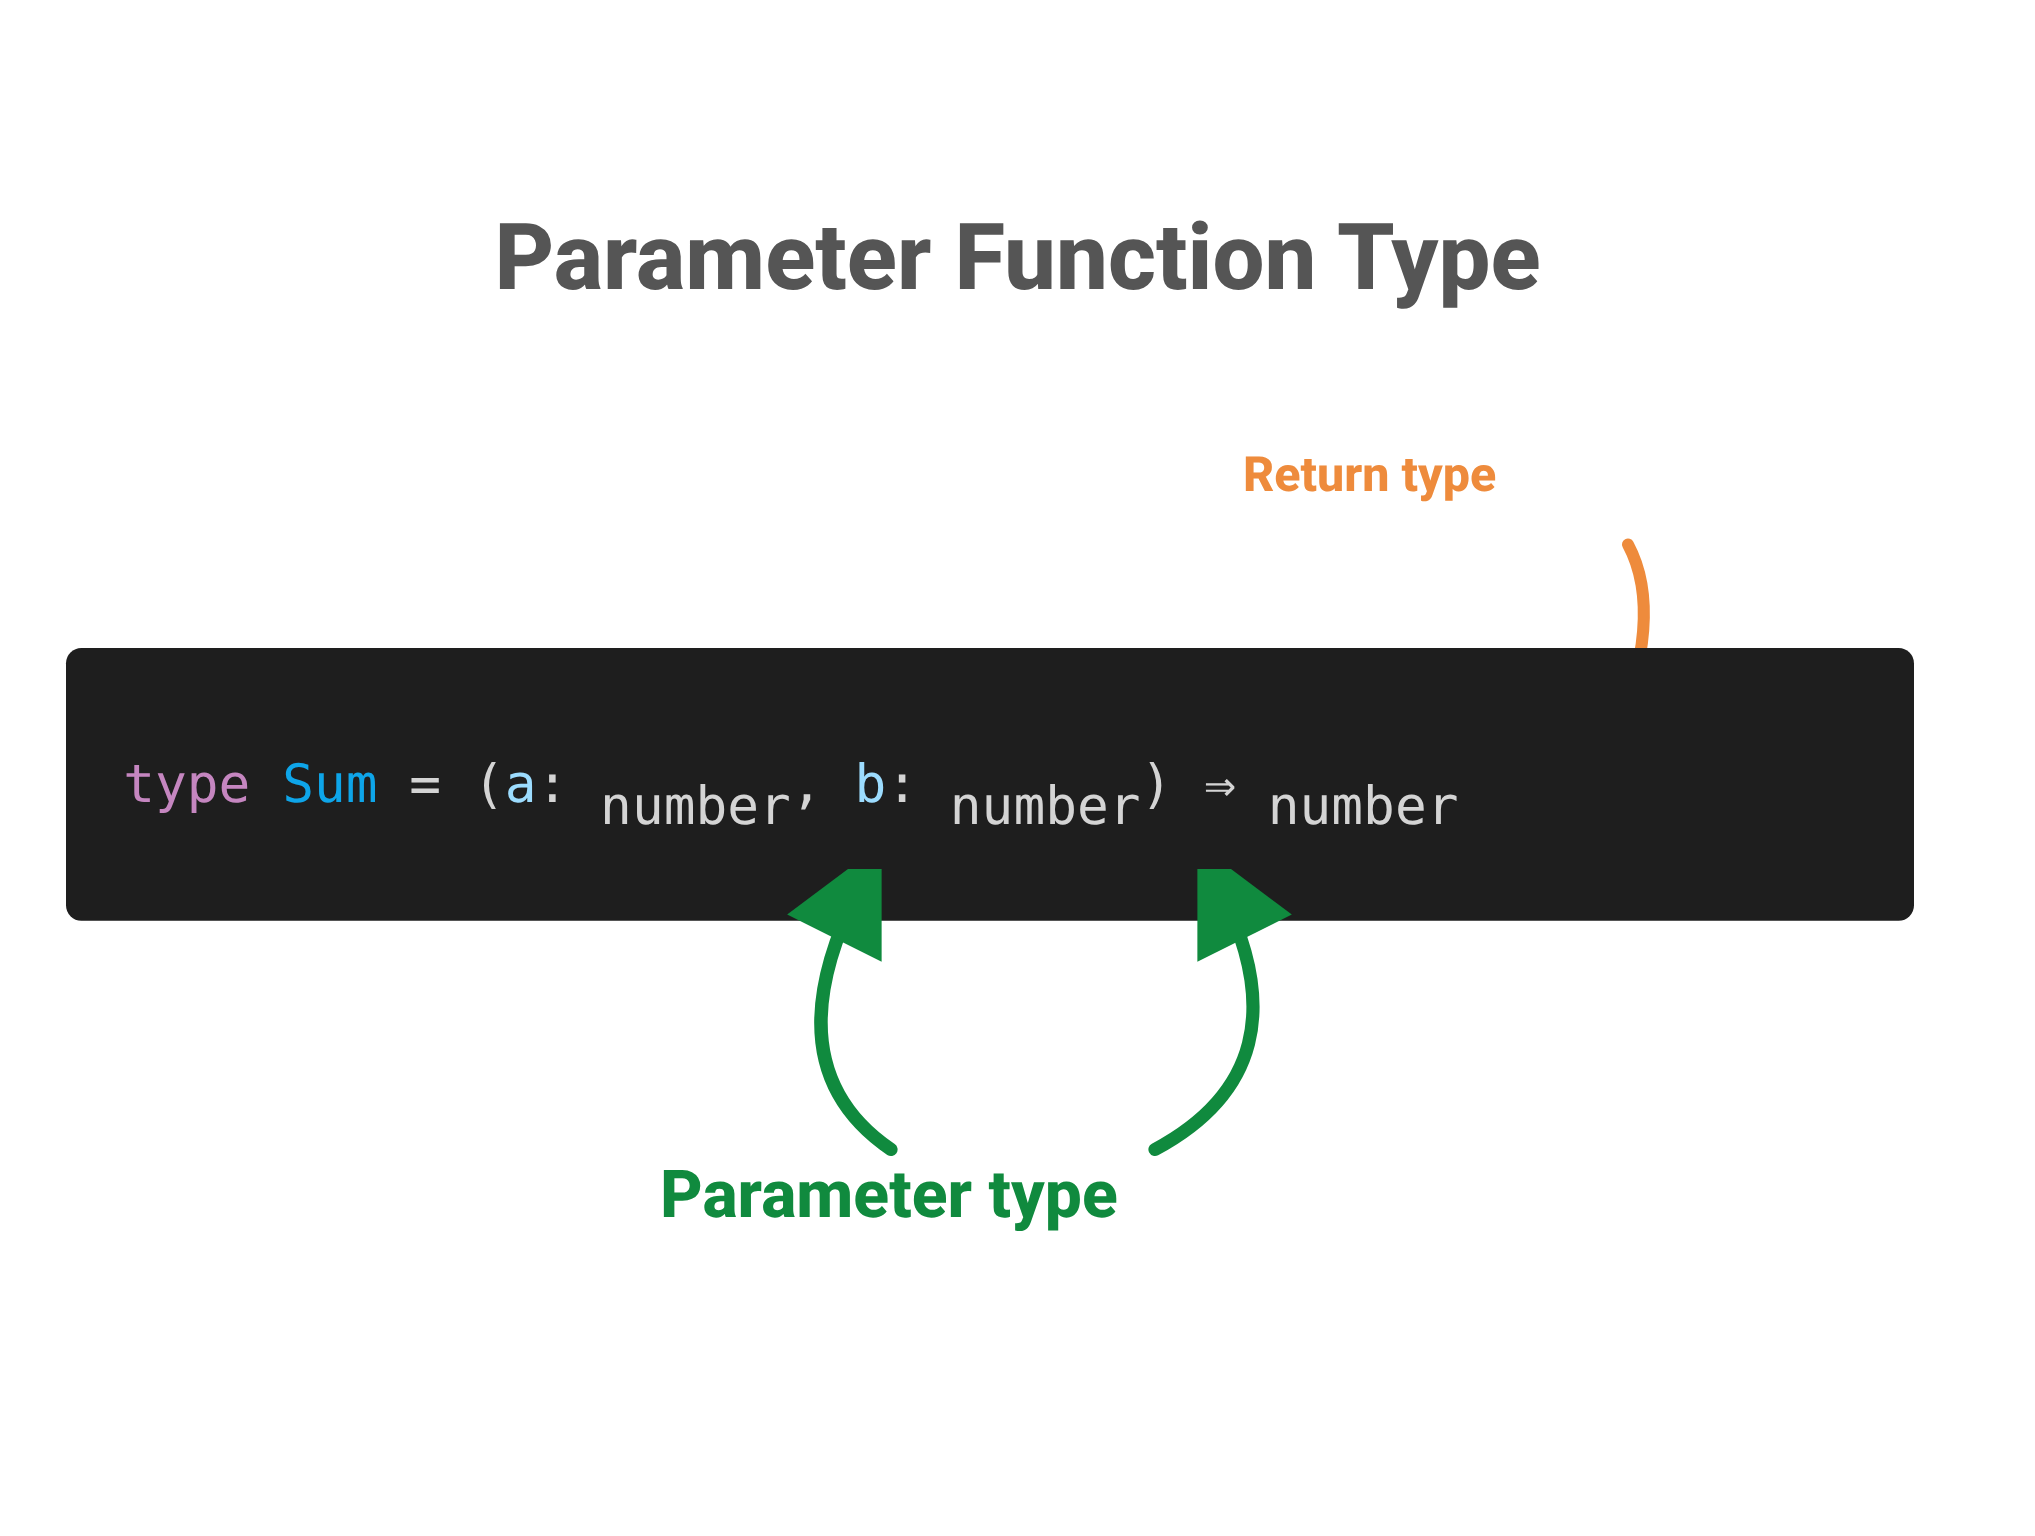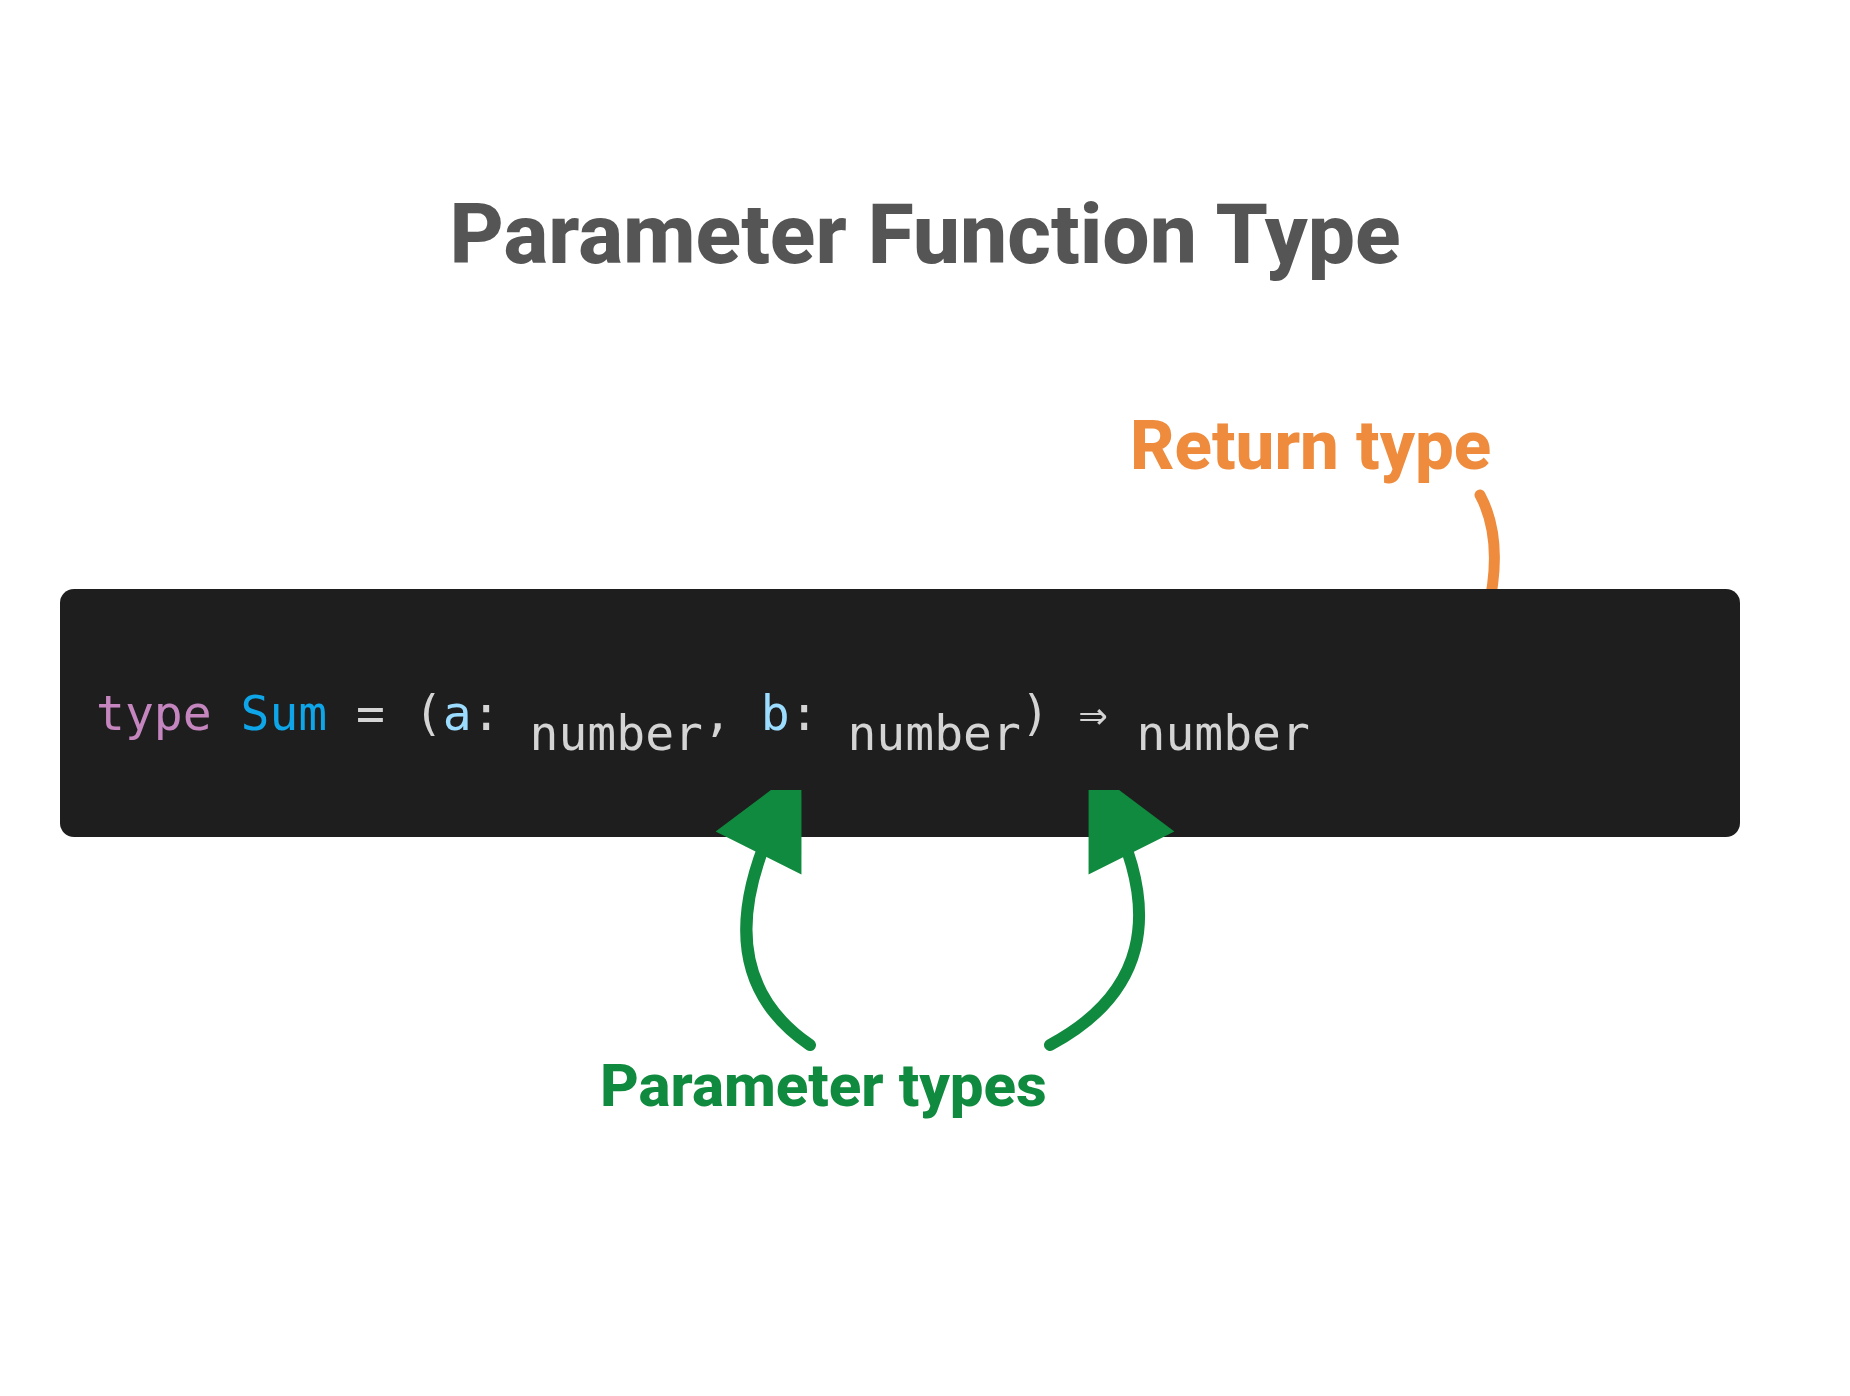--- a/index.html
+++ b/index.html
@@ -23,35 +23,35 @@
       transform: translateX(-50%);
       font-size: 84px;
       font-weight: 800;
       color: #555555;
       white-space: nowrap;
     }
     .return-label {
       position: absolute;
       top: 405px;
       left: 1130px;
-      font-size: 69px;
+      font-size: 44px;
       font-weight: 800;
       color: #EE8B3C;
     }
     .code-block {
       position: absolute;
       top: 589px;
       left: 60px;
       width: 1680px;
       height: 248px;
       background: #1e1e1e;
       border-radius: 14px;
       display: flex;
       align-items: center;
-      padding-left: 36px;
+      padding-left: 52px;
       font-family: 'Menlo', 'Monaco', 'Consolas', monospace;
       font-size: 48px;
       color: #c9c9c9;
     }
     .code-block .kw-type { color: #c586c0; }
     .code-block .type-name { color: #0ea5e9; }
     .code-block .param { color: #9cdcfe; }
     .code-block .punct { color: #d4d4d4; }
     .code-block .prim { color: #d4d4d4; margin-top: 40px; }
     .code-block .sp { white-space: pre; }
@@ -115,13 +115,13 @@
       <path d="M2,2 L10,6 L2,10 Z" fill="#108A3E"></path>
     </marker>
   </defs>
   <path d="M 140 255 Q 30 180 110 20" stroke="#108A3E" stroke-width="12" fill="none" stroke-linecap="round" marker-end="url(#arrowhead-green)"></path>
 </svg>
 
 <svg class="arrow" style="top:790px; left:1020px;" width="200" height="270" viewBox="0 0 200 270">
   <path d="M 30 255 Q 170 180 90 20" stroke="#108A3E" stroke-width="12" fill="none" stroke-linecap="round" marker-end="url(#arrowhead-green)"></path>
 </svg>
 
-<div class="param-label">Parameter types</div>
+<div class="param-label">Parameter type</div>
 
 </body></html>

